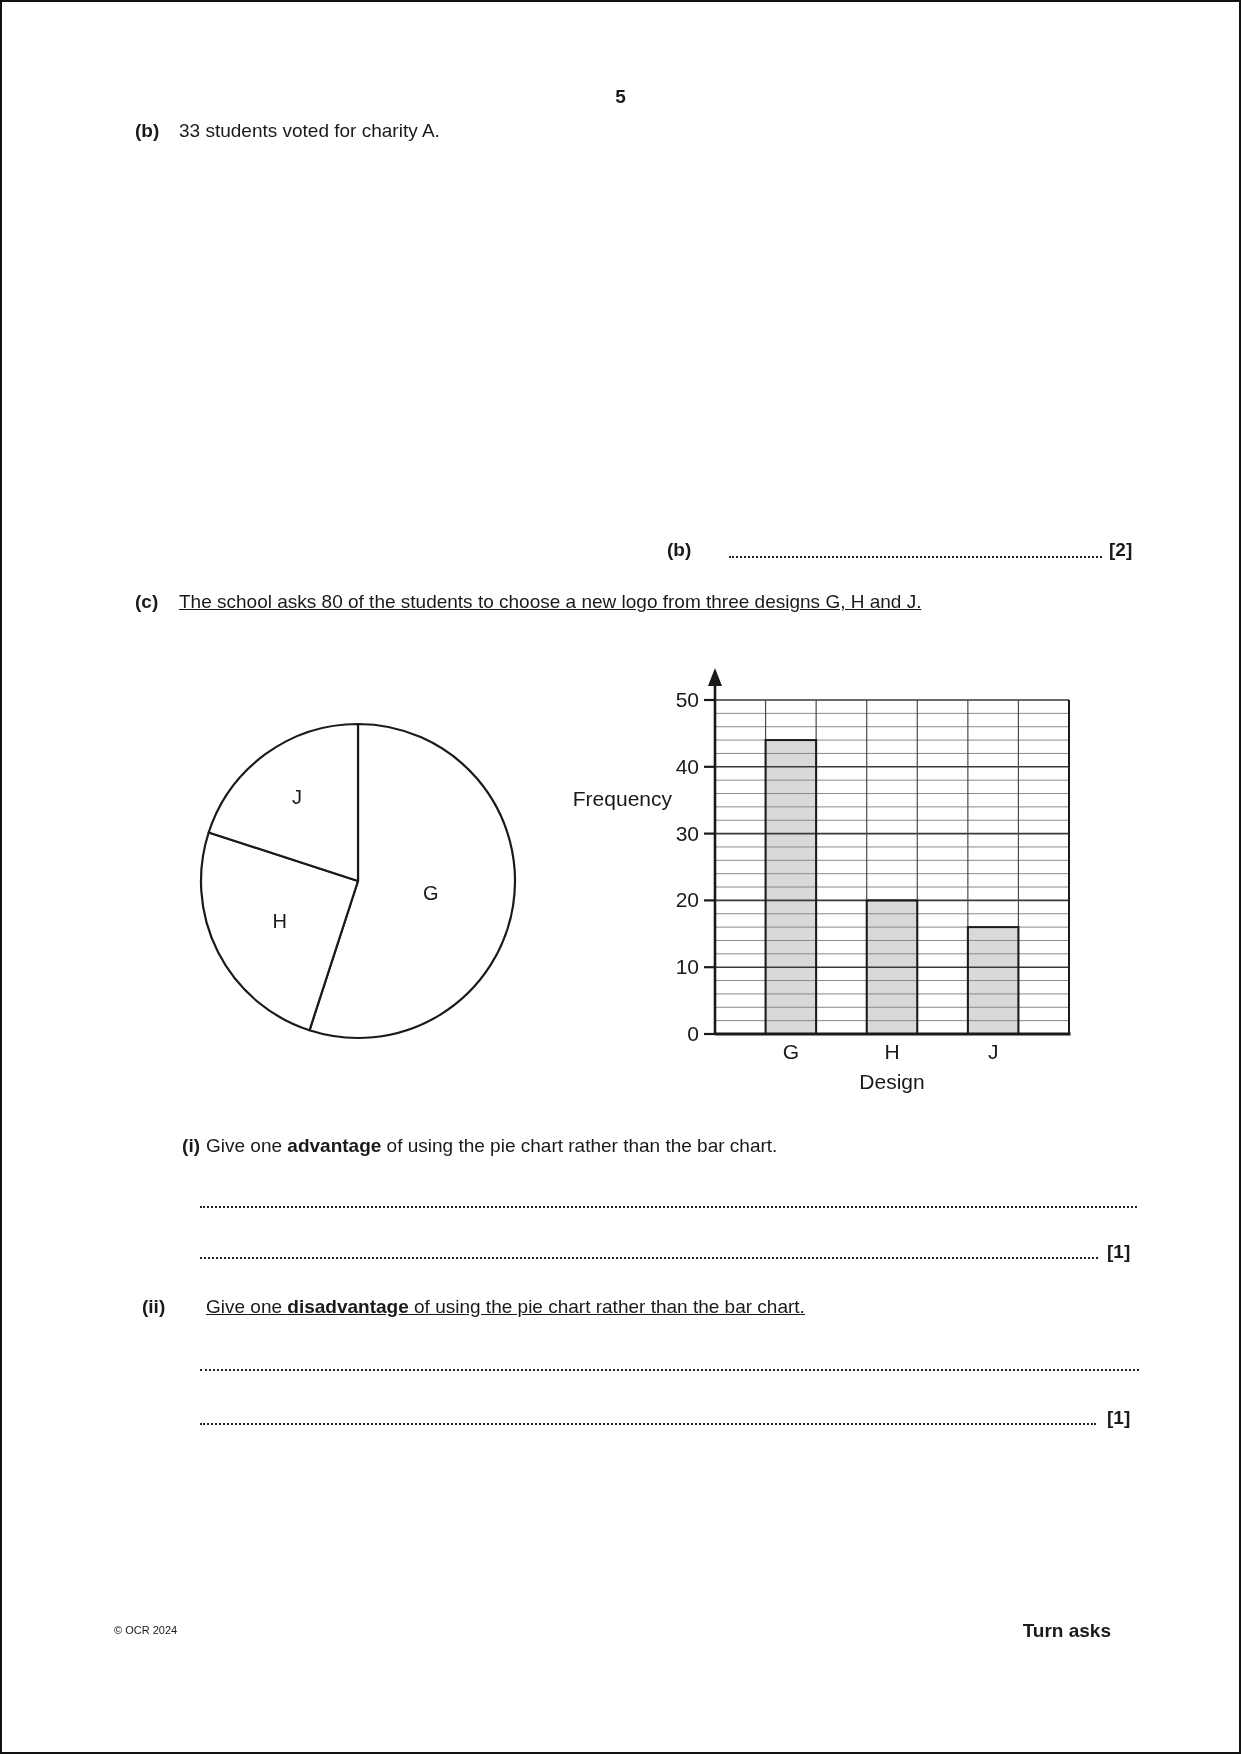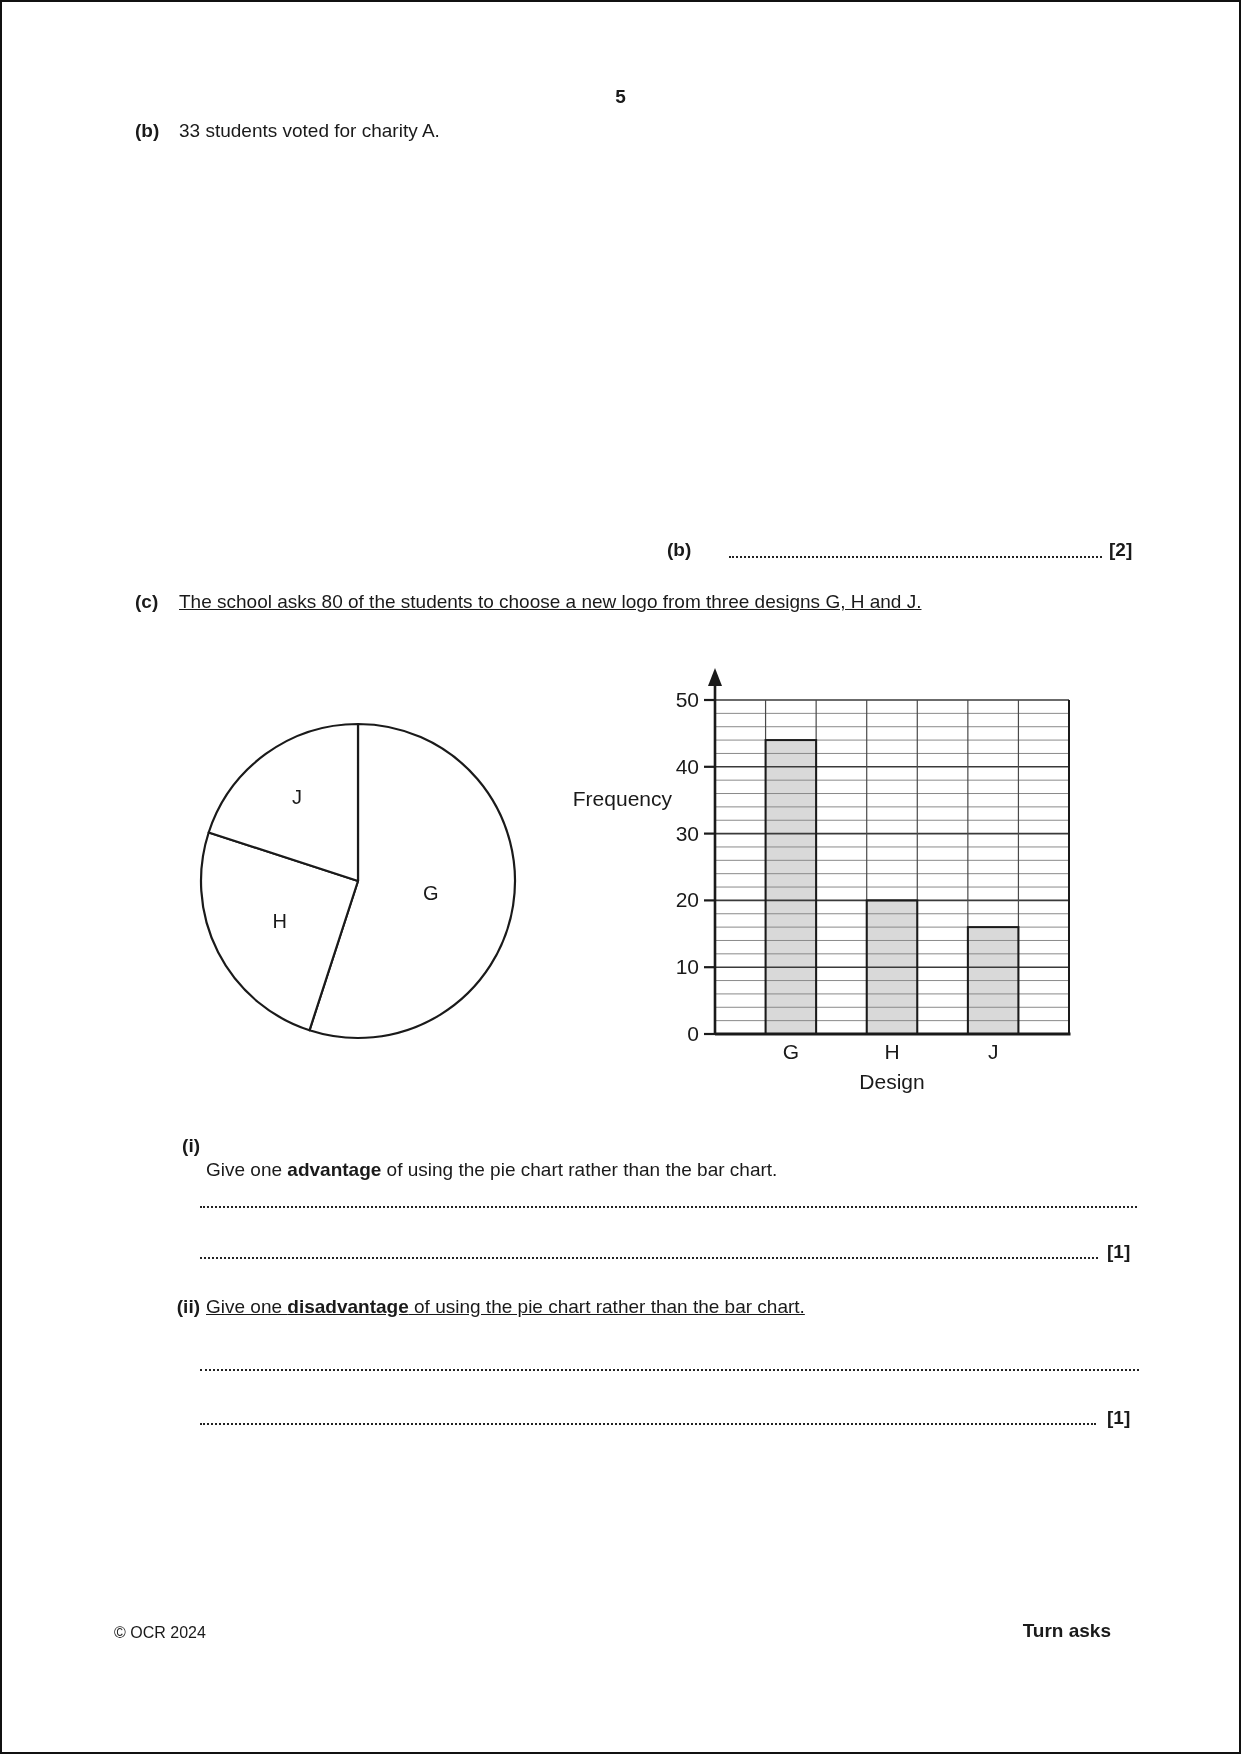--- a/index.html
+++ b/index.html
@@ -96,27 +96,27 @@
       <rect x="864.7142857142858" y="898.4" width="50.57142857142857" height="133.60000000000002" fill="none" stroke="#1a1a1a" stroke-width="2"></rect>
       <rect x="965.8571428571429" y="925.12" width="50.57142857142857" height="106.88" fill="none" stroke="#1a1a1a" stroke-width="2"></rect>
       <text x="788.8571428571429" y="1057" text-anchor="middle" font-size="21">G</text>
       <text x="890" y="1057" text-anchor="middle" font-size="21">H</text>
       <text x="991.1428571428571" y="1057" text-anchor="middle" font-size="21">J</text>
       <text x="670" y="804" text-anchor="end" font-size="21">Frequency</text>
       <text x="890" y="1087" text-anchor="middle" font-size="21">Design</text>
     </svg>
 
   <div class="abs b" style="left:140px;top:1133px;width:58px;text-align:right;">(i)</div>
-  <div class="abs" style="left:204px;top:1133px;margin-top:24px;"><span>Give one </span><span class="b">advantage</span><span> of using the pie chart rather than the bar chart.</span></div>
+  <div class="abs" style="left:204px;top:1133px;"><span>Give one </span><span class="b">advantage</span><span> of using the pie chart rather than the bar chart.</span></div>
   <div class="abs dots" style="left:198px;top:1186px;width:937px;height:18px;"></div>
   <div class="abs dots" style="left:198px;top:1237px;width:898px;height:18px;"></div>
   <div class="abs b" style="left:1105px;top:1239px;">[1]</div>
 
-  <div class="abs b" style="left:140px;top:1294px;width:58px;text-align:right;">(ii)</div>
+  <div class="abs b" style="left:140px;top:1294px;width:58px;">(ii)</div>
   <div class="abs" style="left:204px;top:1294px;text-decoration:underline;"><span>Give one </span><span class="b">disadvantage</span><span> of using the pie chart rather than the bar chart.</span></div>
   <div class="abs dots" style="left:198px;top:1349px;width:939px;height:18px;"></div>
   <div class="abs dots" style="left:198px;top:1403px;width:896px;height:18px;"></div>
   <div class="abs b" style="left:1105px;top:1405px;">[1]</div>
 
-  <div class="abs" style="left:112px;top:1622px;font-size:16px;text-align:right;">© OCR 2024</div>
+  <div class="abs" style="left:112px;top:1622px;font-size:11px;text-align:right;">© OCR 2024</div>
   <div class="abs b" style="right:128px;top:1618px;">Turn asks</div>
 
 </div>
 
 </body></html>

